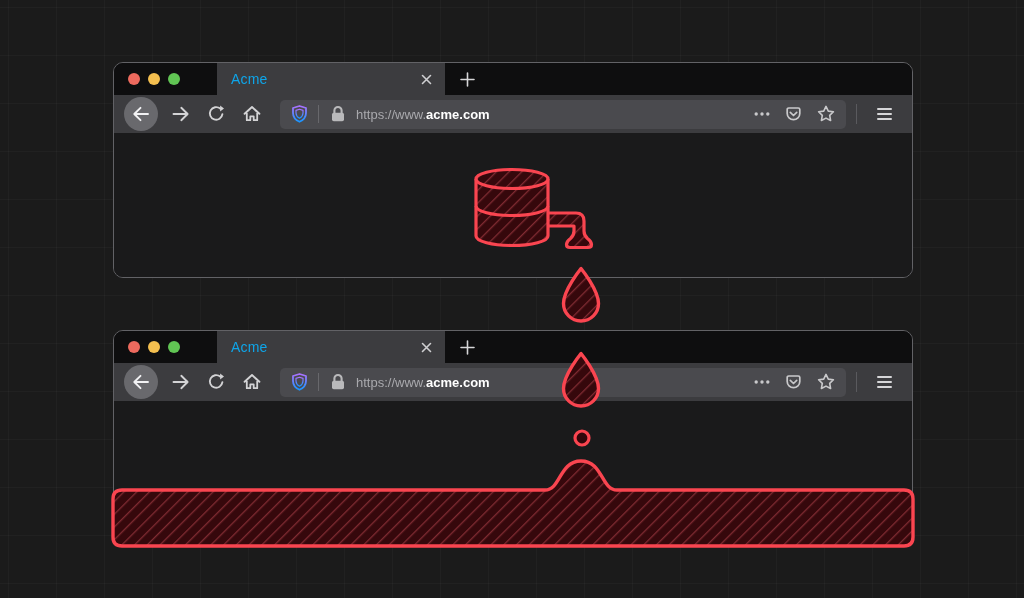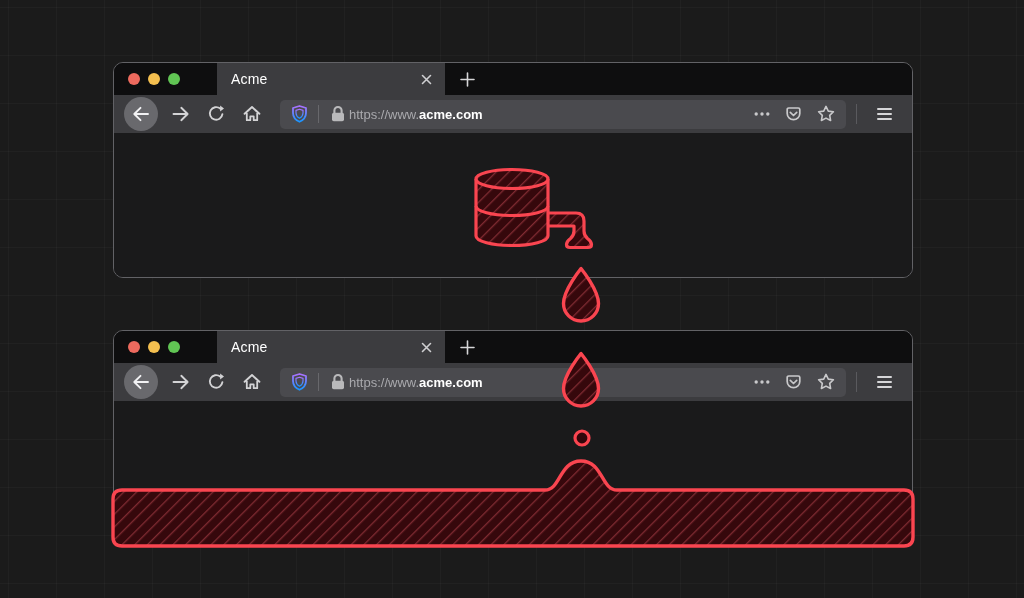--- a/index.html
+++ b/index.html
@@ -20,29 +20,29 @@
   }
   .win-top{top:62px;}
   .win-bottom{top:330px;}
   .titlebar{height:32px;background:#0e0e0f;display:flex;align-items:stretch;}
   .traffic{width:103px;display:flex;align-items:center;gap:8px;padding-left:14px;box-sizing:border-box;}
   .tl{width:12px;height:12px;border-radius:50%;display:inline-block;}
   .tl.red{background:#ed6a5e;}
   .tl.yellow{background:#f4bf4f;}
   .tl.green{background:#61c554;}
   .tab{width:228px;background:#3c3c3f;display:flex;align-items:center;padding:0 12px 0 14px;box-sizing:border-box;}
-  .tab-title{flex:1;color:#ffffff;font-size:14px;font-weight:500;letter-spacing:.2px;}
+  .tab-title{flex:1;color:#0ea5e9;font-size:14px;font-weight:500;letter-spacing:.2px;}
   .newtab{width:44px;display:flex;align-items:center;justify-content:center;}
   .toolbar{height:38px;background:#3c3c3f;display:flex;align-items:center;padding:0 10px;box-sizing:border-box;}
   .navbtn{width:36px;height:34px;display:flex;align-items:center;justify-content:center;flex:0 0 auto;}
   .navbtn.circle{width:34px;height:34px;background:#69696d;border-radius:50%;margin-right:4px;}
   .urlbar{flex:1;height:29px;background:#4a4a4e;border-radius:5px;display:flex;align-items:center;
           padding:0 10px;margin:0 6px 0 10px;box-sizing:border-box;min-width:0;}
   .urlsep{width:1px;height:18px;background:#68686c;margin:0 9px;flex:0 0 auto;}
-  .url{font-size:13px;white-space:nowrap;margin-left:1px;}
+  .url{font-size:13px;white-space:nowrap;margin-left:8px;}
   .url-gray{color:#a9a9ad;}
   .url-white{color:#ffffff;font-weight:700;}
   .spacer{flex:1;}
   .urlicon{margin-left:13px;flex:0 0 auto;display:flex;}
   .toolbar-sep{width:1px;height:20px;background:#5a5a5e;margin:0 9px 0 4px;flex:0 0 auto;}
   .hamburger{display:flex;flex-direction:column;gap:3px;}
   .hamburger span{width:15px;height:2.2px;background:#d6d6d8;border-radius:1px;display:block;}
   .content{position:absolute;left:0;right:0;top:70px;bottom:0;background:#1a1a1b;}
   .art{position:absolute;z-index:6;}
 </style>

